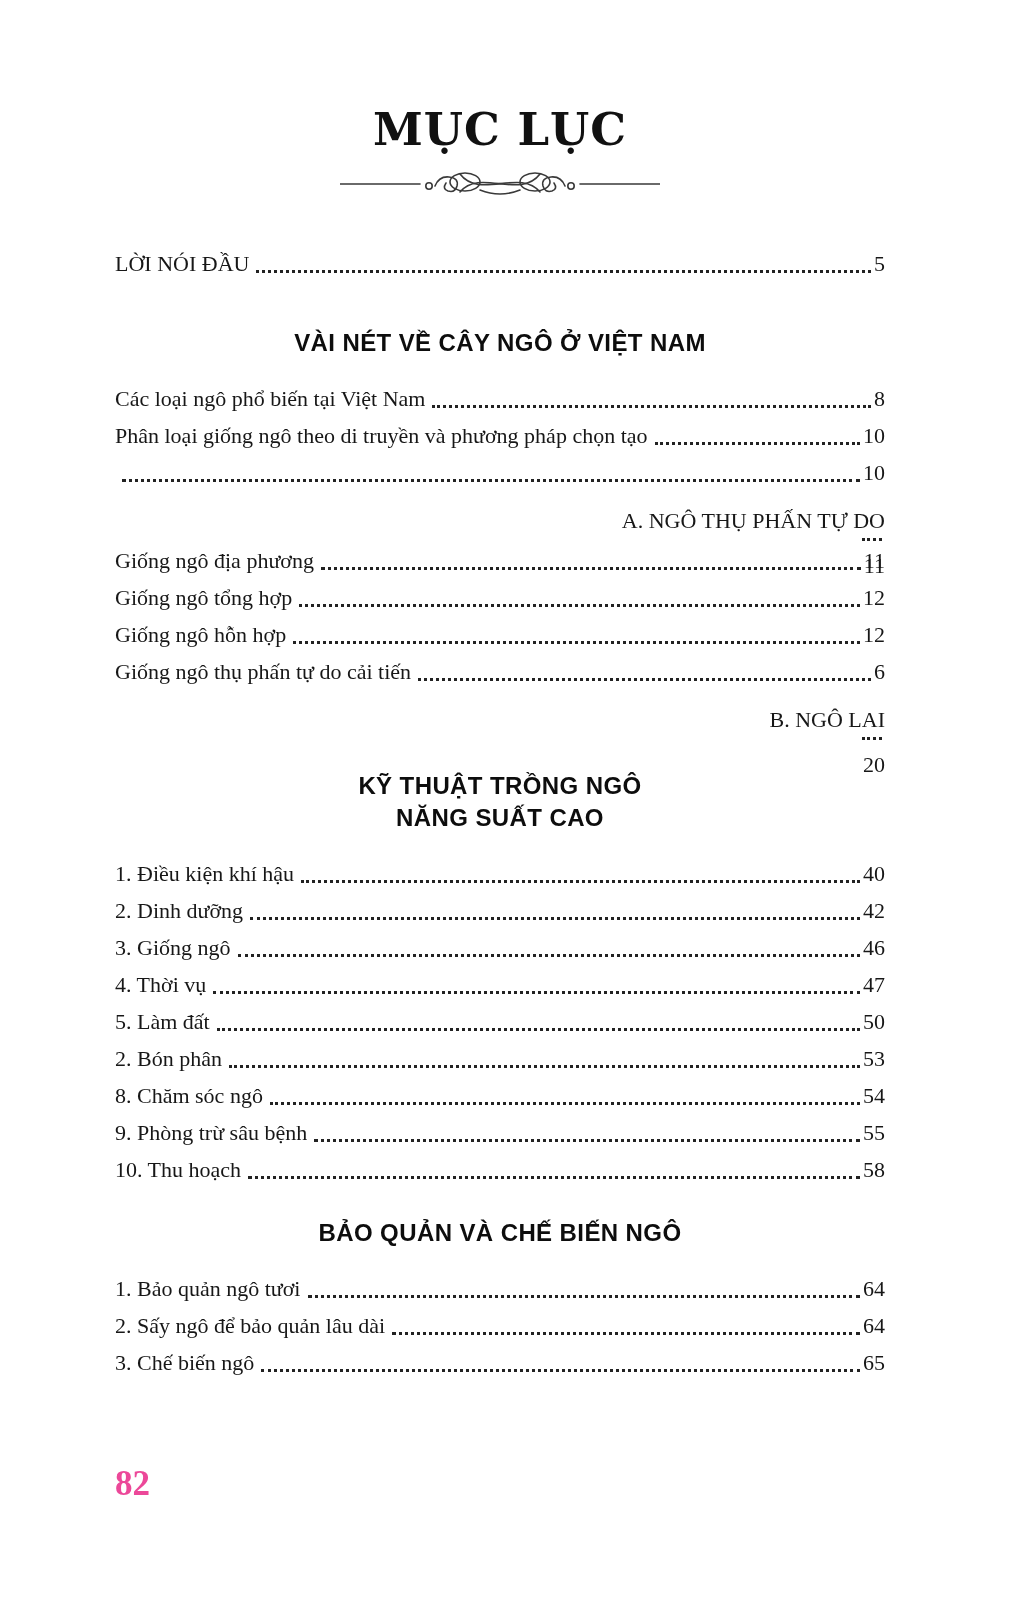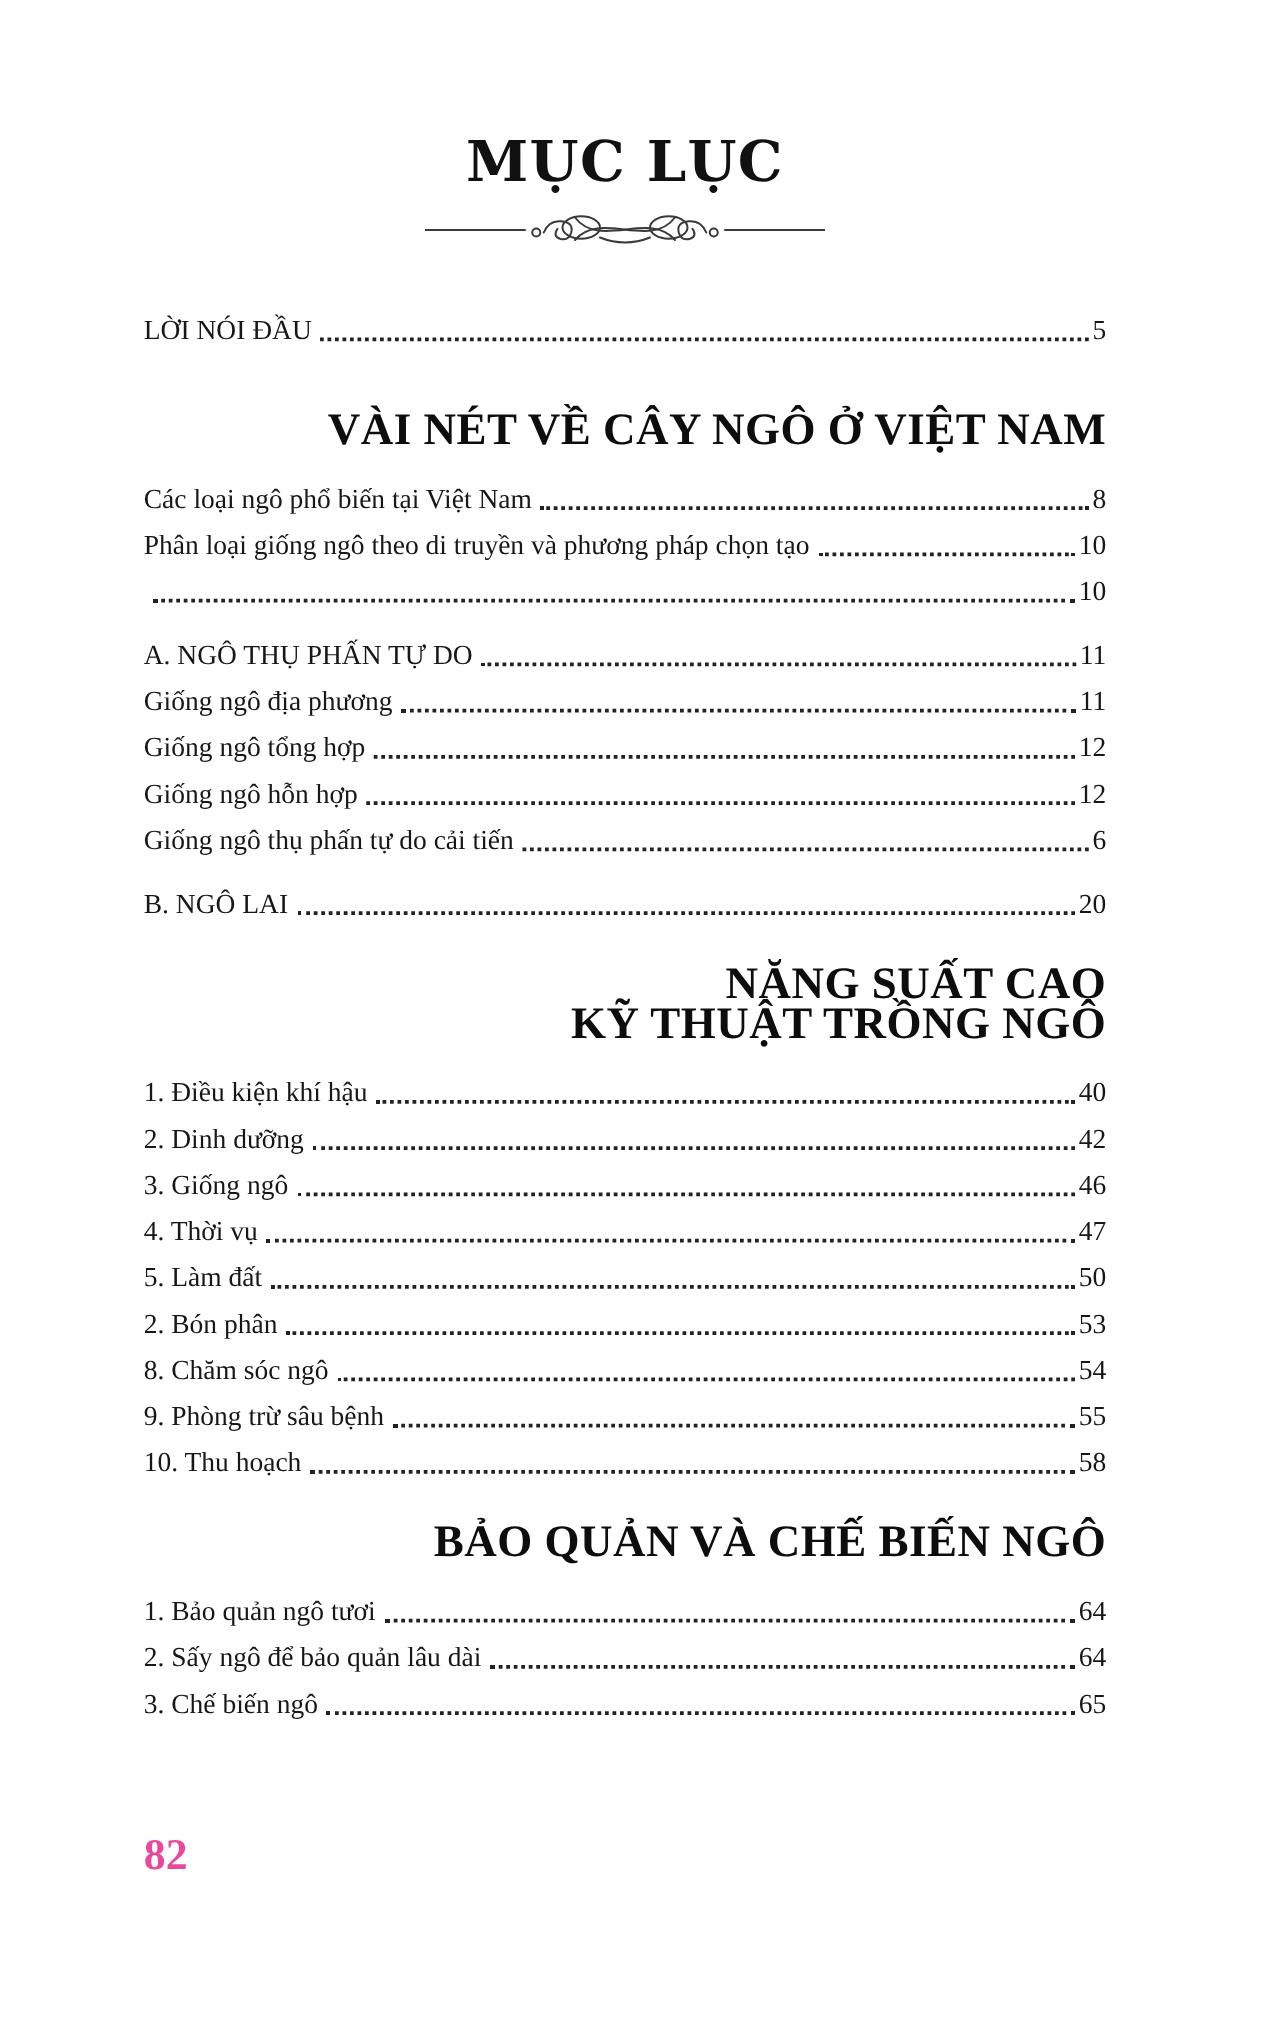--- a/index.html
+++ b/index.html
@@ -42,36 +42,36 @@
     margin-top: 42px;
   }
   .toc-row {
     display: flex;
     align-items: flex-end;
     height: 37px;
     font-size: 22px;
     line-height: 34px;
     color: #171717;
   }
-  .toc-row.gap-md { margin-top: 14px; }
+  .toc-row.gap-md { margin-top: 14px; flex-direction: column; }
   .toc-label { white-space: nowrap; }
   .dots {
     flex: 1 1 auto;
     min-width: 20px;
     border-bottom: 3px dotted #222222;
     margin: 0 3px 8px 7px;
     height: 0;
   }
   .toc-page { white-space: nowrap; }
   .section-heading {
-    font-family: Liberation Serif, serif;
+    font-family: Liberation Sans, sans-serif;
     font-weight: bold;
-    font-size: 36px;
+    font-size: 24px;
     line-height: 32px;
-    text-align: right;
+    text-align: center;
     letter-spacing: 0.4px;
     color: #0d0d0d;
     margin: 30px 0 20px 0;
   }
   .section-heading.first { margin-top: 46px; }
   .folio {
     position: absolute;
     left: 115px;
     bottom: 110px;
     font-family: "Liberation Serif", serif;
@@ -152,22 +152,22 @@
         <span class="toc-label">Giống ngô thụ phấn tự do cải tiến</span>
         <span class="dots"></span>
         <span class="toc-page">6</span>
       </div>
       <div class="toc-row gap-md">
         <span class="toc-label">B. NGÔ LAI</span>
         <span class="dots"></span>
         <span class="toc-page">20</span>
       </div>
       <div class="section-heading">
+        <div>KỸ THUẬT TRỒNG NGÔ</div>
         <div>NĂNG SUẤT CAO</div>
-        <div>KỸ THUẬT TRỒNG NGÔ</div>
       </div>
       <div class="toc-row">
         <span class="toc-label">1. Điều kiện khí hậu</span>
         <span class="dots"></span>
         <span class="toc-page">40</span>
       </div>
       <div class="toc-row">
         <span class="toc-label">2. Dinh dưỡng</span>
         <span class="dots"></span>
         <span class="toc-page">42</span>

